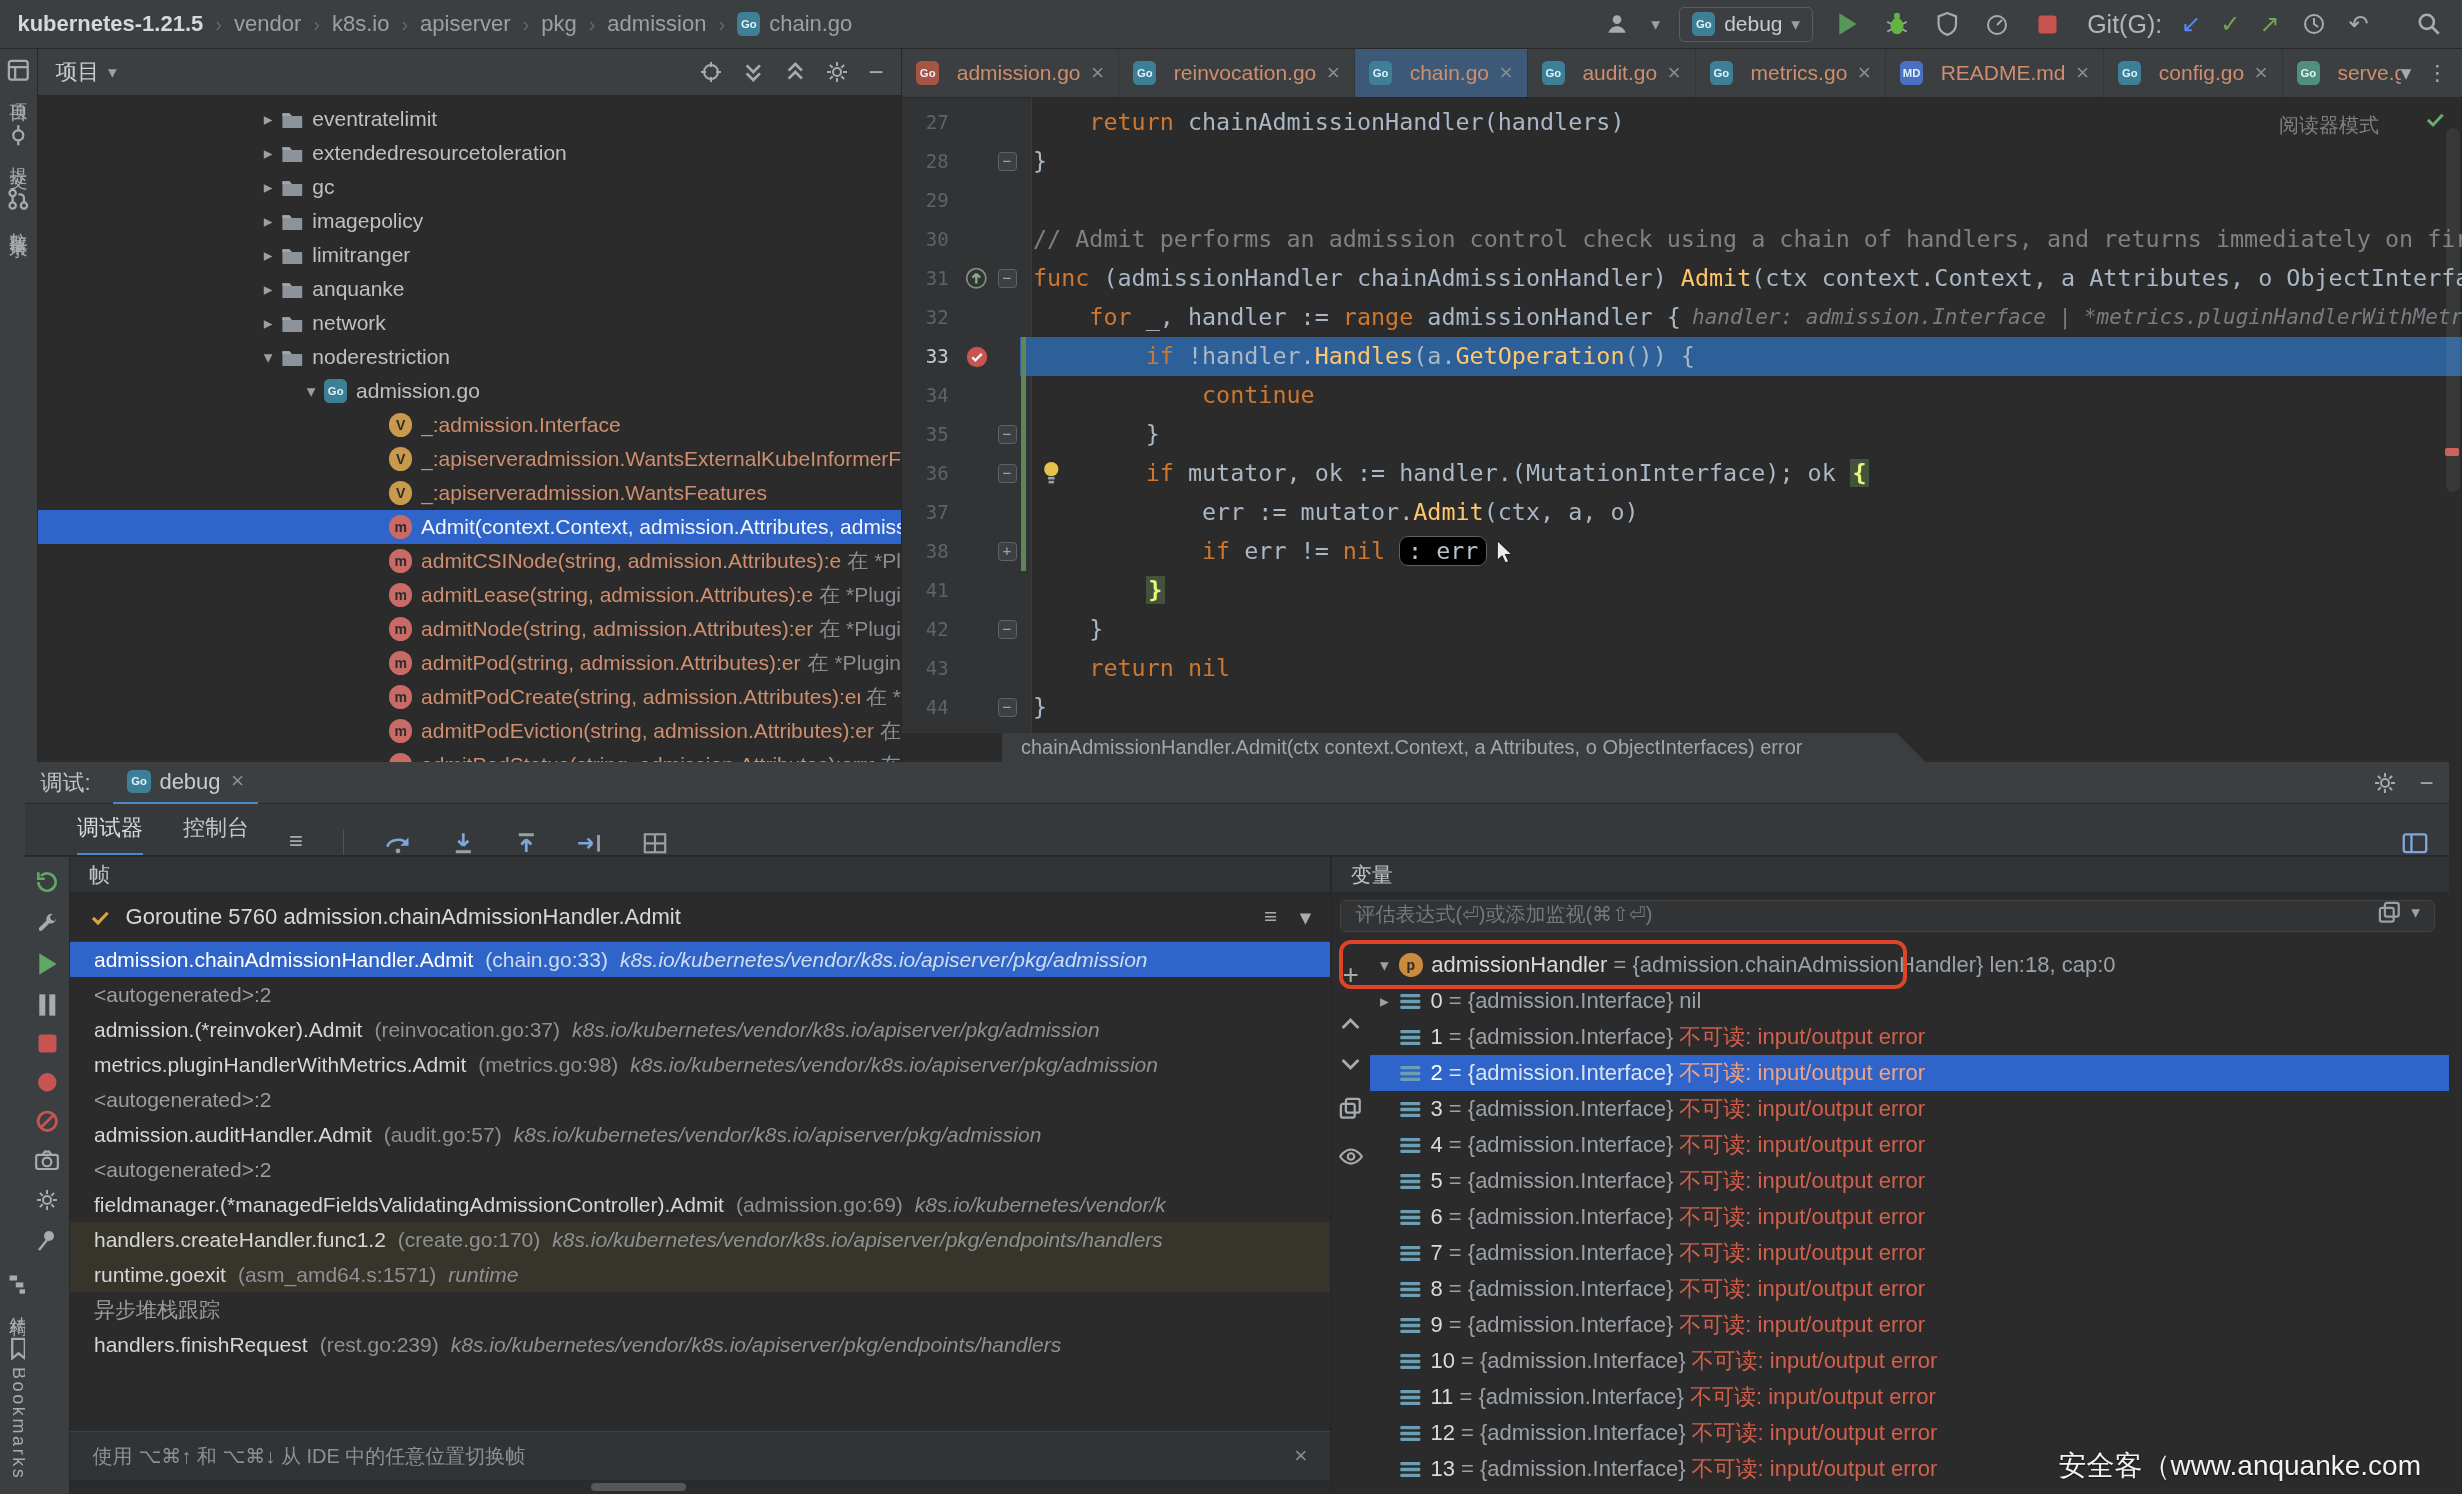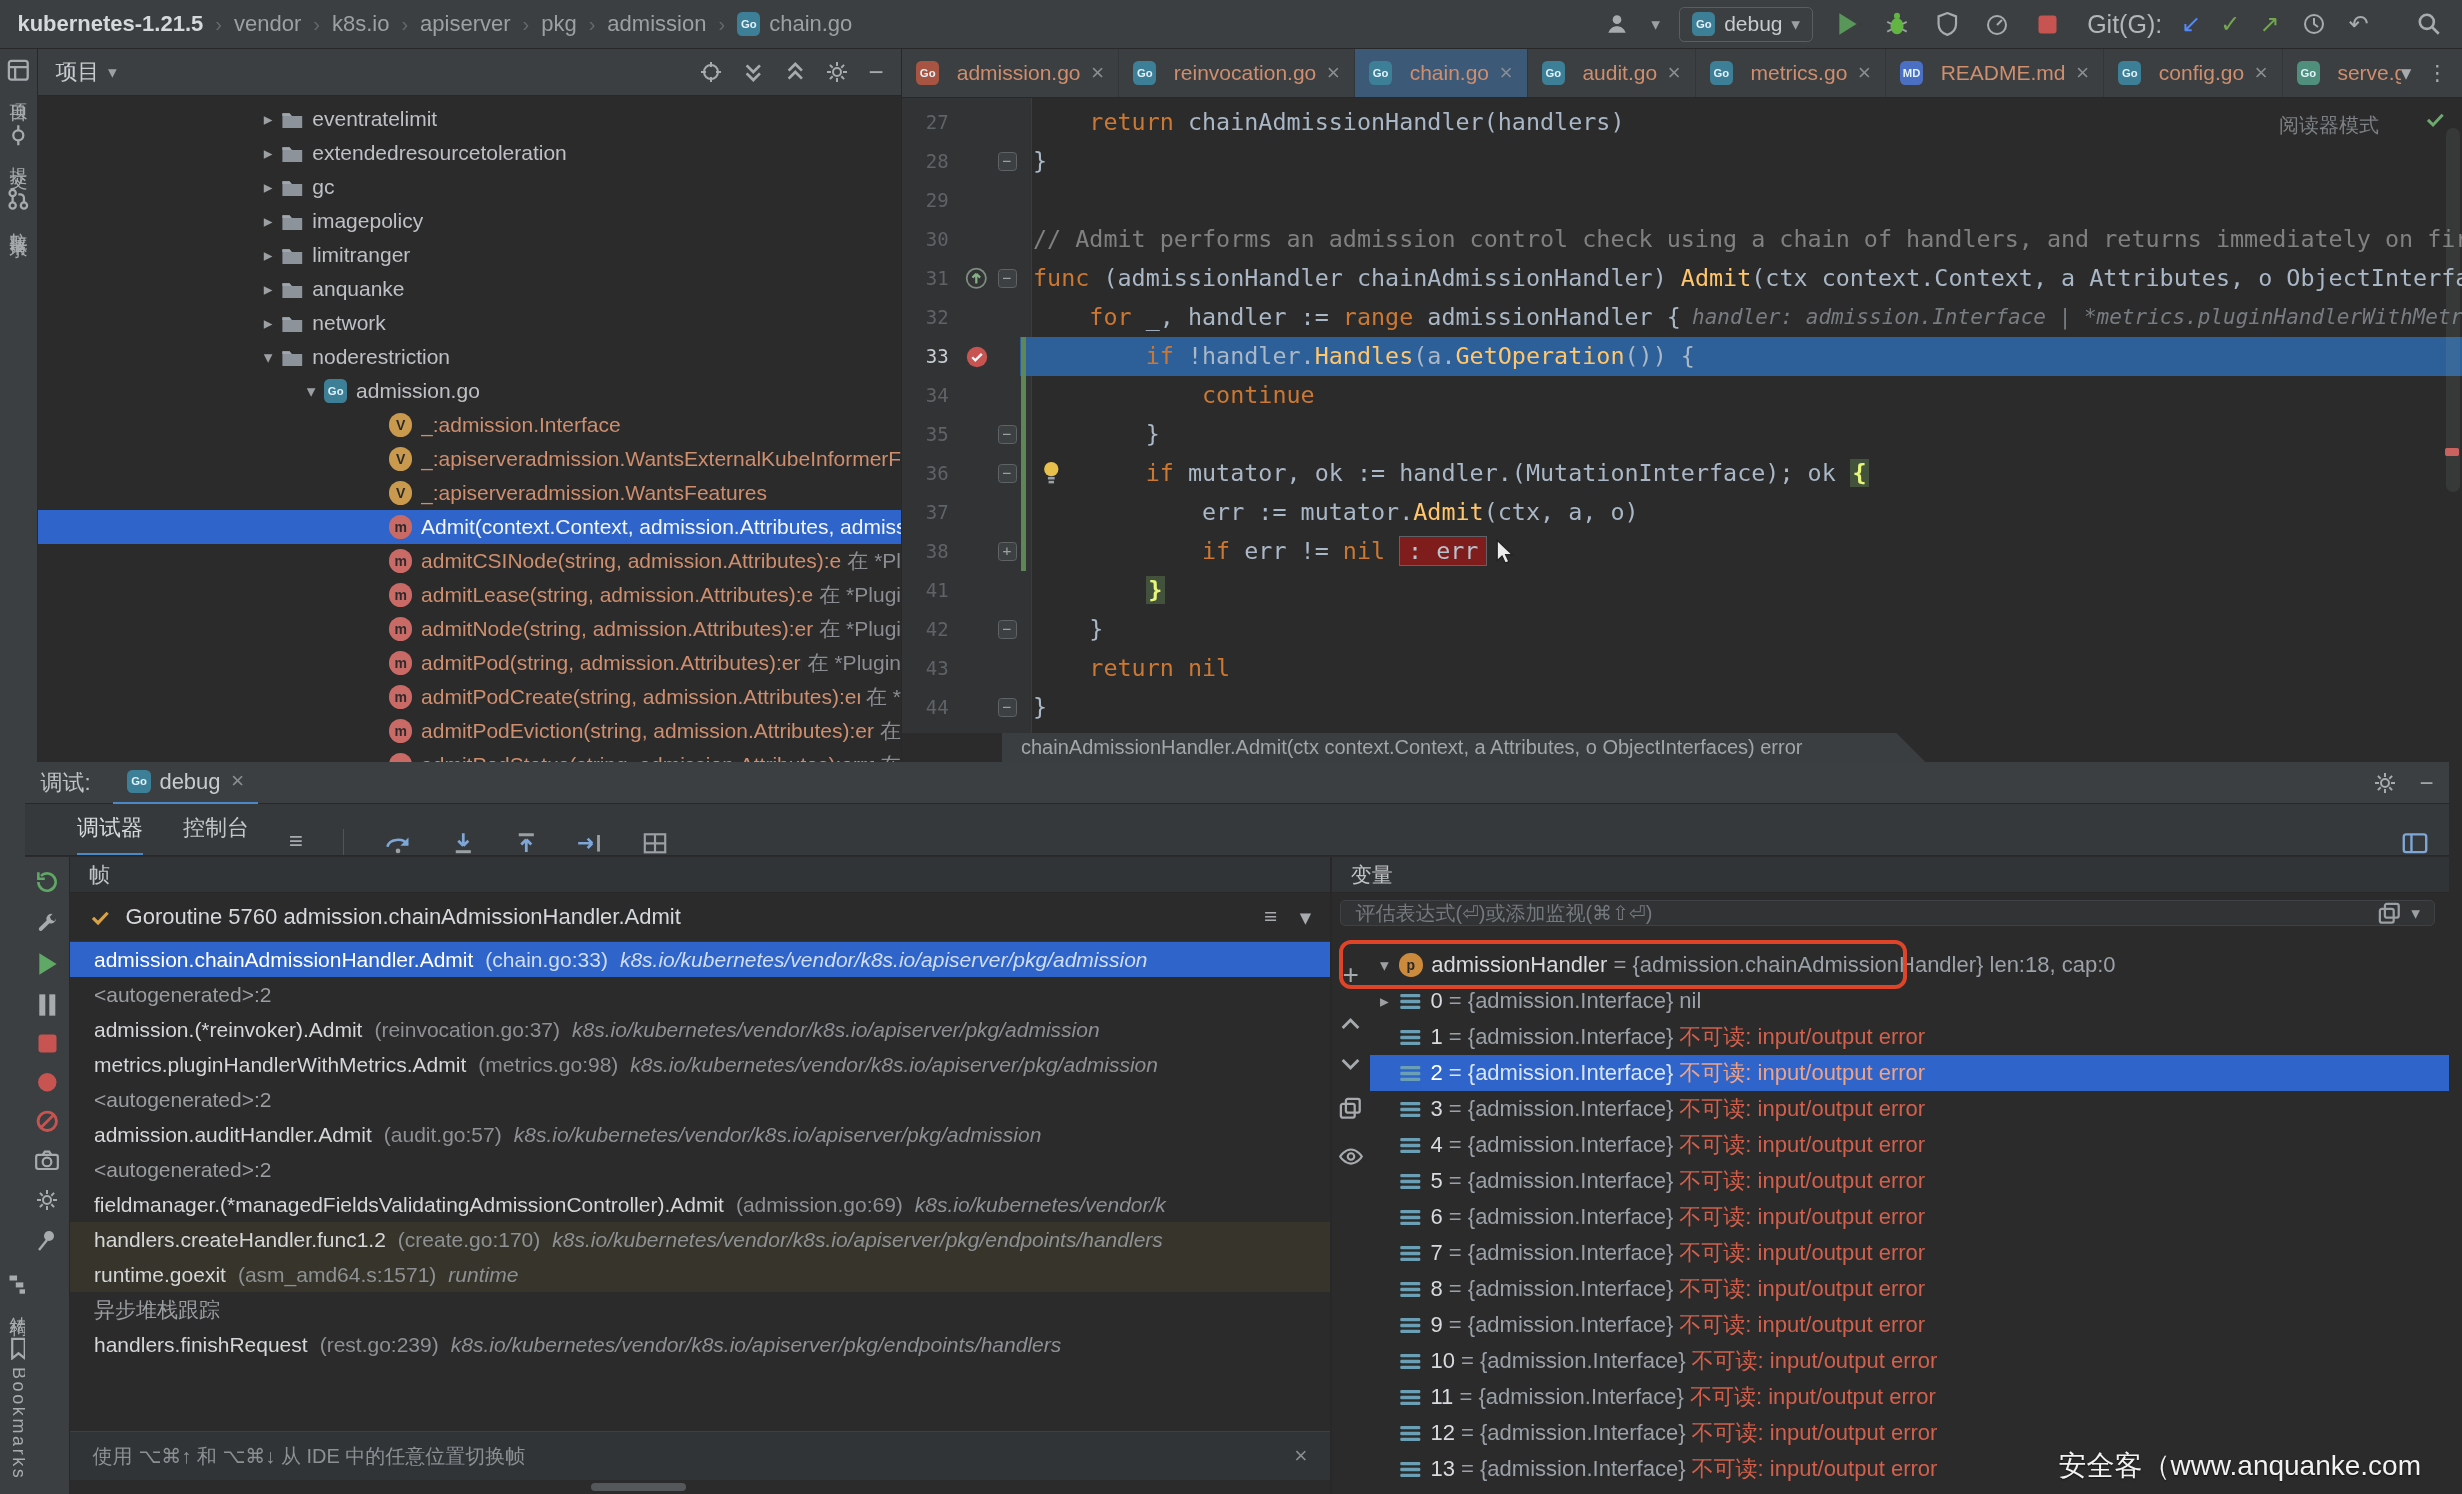--- a/index.html
+++ b/index.html
@@ -62,21 +62,21 @@
 .cic{width:35px;flex:none;display:flex;align-items:center;justify-content:center}
 .cfold{width:26px;flex:none;display:flex;align-items:center;justify-content:center}
 .cgap{width:13px;flex:none}
 .ccode{flex:1;white-space:pre;overflow:hidden;color:#a9b7c6;position:relative}
 .crow.cur .ccode,.crow.cur .cgap{background:#2d6099}
 .crow.cur .cnum{color:#c8cdd2}
 .foldmark{width:19px;height:19px;border:0.9px solid #5f6366;background:#3d4042;color:#9da0a3;
  font-size:14.7px;line-height:16.5px;text-align:center;border-radius:3.5px}
 .s-k{color:#cc7832}.s-f{color:#ffc66b}.s-c{color:#808080}.s-p{color:#a9b7c6}
 .s-b{color:#e8f77a;background:#43523c;font-weight:700;padding:0 2.6px}
-.s-fold{background:#7f1d1d;border:0.9px solid #5c6268;border-radius:0;padding:0 7.8px;color:#b6c2cc}
+.s-fold{background:#000000;border:0.9px solid #5c6268;border-radius:9px;padding:0 7.8px;color:#b6c2cc}
 .s-h{color:#787d82;font-style:italic;position:absolute;left:659px;top:0;font-size:21px}
 .bulbpos{position:absolute;left:7px;top:6px}
 .cursorpos{display:inline-block;vertical-align:-6px;margin-left:7px}
 #changebar{position:absolute;left:119px;top:239px;width:5.2px;height:234px;background:#5f8656}
 #readermode{position:absolute;right:83px;top:14px;color:#7d8184;font-size:20px;font-family:"Liberation Sans",sans-serif}
 #inspectok{position:absolute;right:15.6px;top:10.4px}
 #stripe-red{position:absolute;right:3.5px;top:350px;width:14px;height:7.8px;background:#cf5b56;border-radius:1.7px}
 #vscroll{position:absolute;right:1.7px;top:29.5px;width:14px;height:364px;background:rgba(170,175,180,.10);border-radius:7px}
 #ctxbar{position:absolute;left:100px;top:684px;width:924px;height:29.5px;background:#3b3e40;
  clip-path:polygon(0 0,calc(100% - 29.5px) 0,100% 100%,0 100%);display:flex;align-items:center;padding-left:19px;
@@ -106,22 +106,22 @@
 .frow.tint{background:#37352b}
 .ffn{color:#d4d6d8}.floc{color:#8d9194;margin-left:12px}.fpkg{color:#8d9194;font-style:italic;margin-left:12px}
 .frow.sel .ffn{color:#fff}.frow.sel .floc,.frow.sel .fpkg{color:#cfdcec}
 .fplain,.fsec{color:#9a9ea1}
 #framehint{position:absolute;left:0;right:0;bottom:14px;height:49px;background:#313437;border-top:0.9px solid #3e4144;
  display:flex;align-items:center;padding:0 22.6px;font-size:20px;color:#8c9093}
 #framehint .tclose{margin-left:auto}
 #hthumb{position:absolute;bottom:2.6px;left:521px;width:95px;height:8.7px;background:#55585a;border-radius:4.3px}
 #vsplit{width:1.7px;background:#282828}
 #vars{flex:1;position:relative;background:#2b2b2b;overflow:hidden}
-#evalrow{position:absolute;top:43px;left:8.7px;right:14px;height:26px;background:#313335;border:0.9px solid #3f4244;
- border-radius:5px;display:flex;align-items:center;padding:0 14px;font-size:20px;color:#74797d;white-space:nowrap;overflow:hidden}
+#evalrow{position:absolute;top:43px;left:8.7px;right:14px;height:32px;background:#313335;border:0.9px solid #3f4244;
+ border-radius:5px;display:flex;align-items:flex-start;padding:0 14px;font-size:20px;color:#74797d;white-space:nowrap;overflow:hidden}
 #evalrow .evicons{margin-left:auto;display:flex;align-items:center;gap:10.4px}
 #vstrip{position:absolute;left:0;top:92px;bottom:0;width:38px;display:flex;flex-direction:column;align-items:center;gap:26px;padding-top:10.4px}
 #vtree{position:absolute;left:38px;top:90px;right:0;bottom:0;overflow:hidden}
 .vrow{height:36px;display:flex;align-items:center;white-space:pre;font-size:22px;overflow:hidden}
 .vrow.sel{background:#2f65ca}
 .vchev{width:29.5px;text-align:center;color:#9da0a3;font-size:17.4px;flex:none}
 .vname{color:#d8dbde}.vmut{color:#9aa1a8}.verr{color:#d2604c}
 .vrow.sel .vname{color:#fff}.vrow.sel .vmut{color:#d9e4f2}.vrow.sel .verr{color:#f0a285}
 #redbox{position:absolute;left:7px;top:83px;width:568px;height:49px;border:4.3px solid #e04428;border-radius:12px;z-index:5;pointer-events:none}
 #watermark{position:absolute;right:28px;bottom:8.7px;color:#f2f2f2;font-size:28px;z-index:6;text-shadow:0 0.9px 1.7px rgba(0,0,0,.6)}

